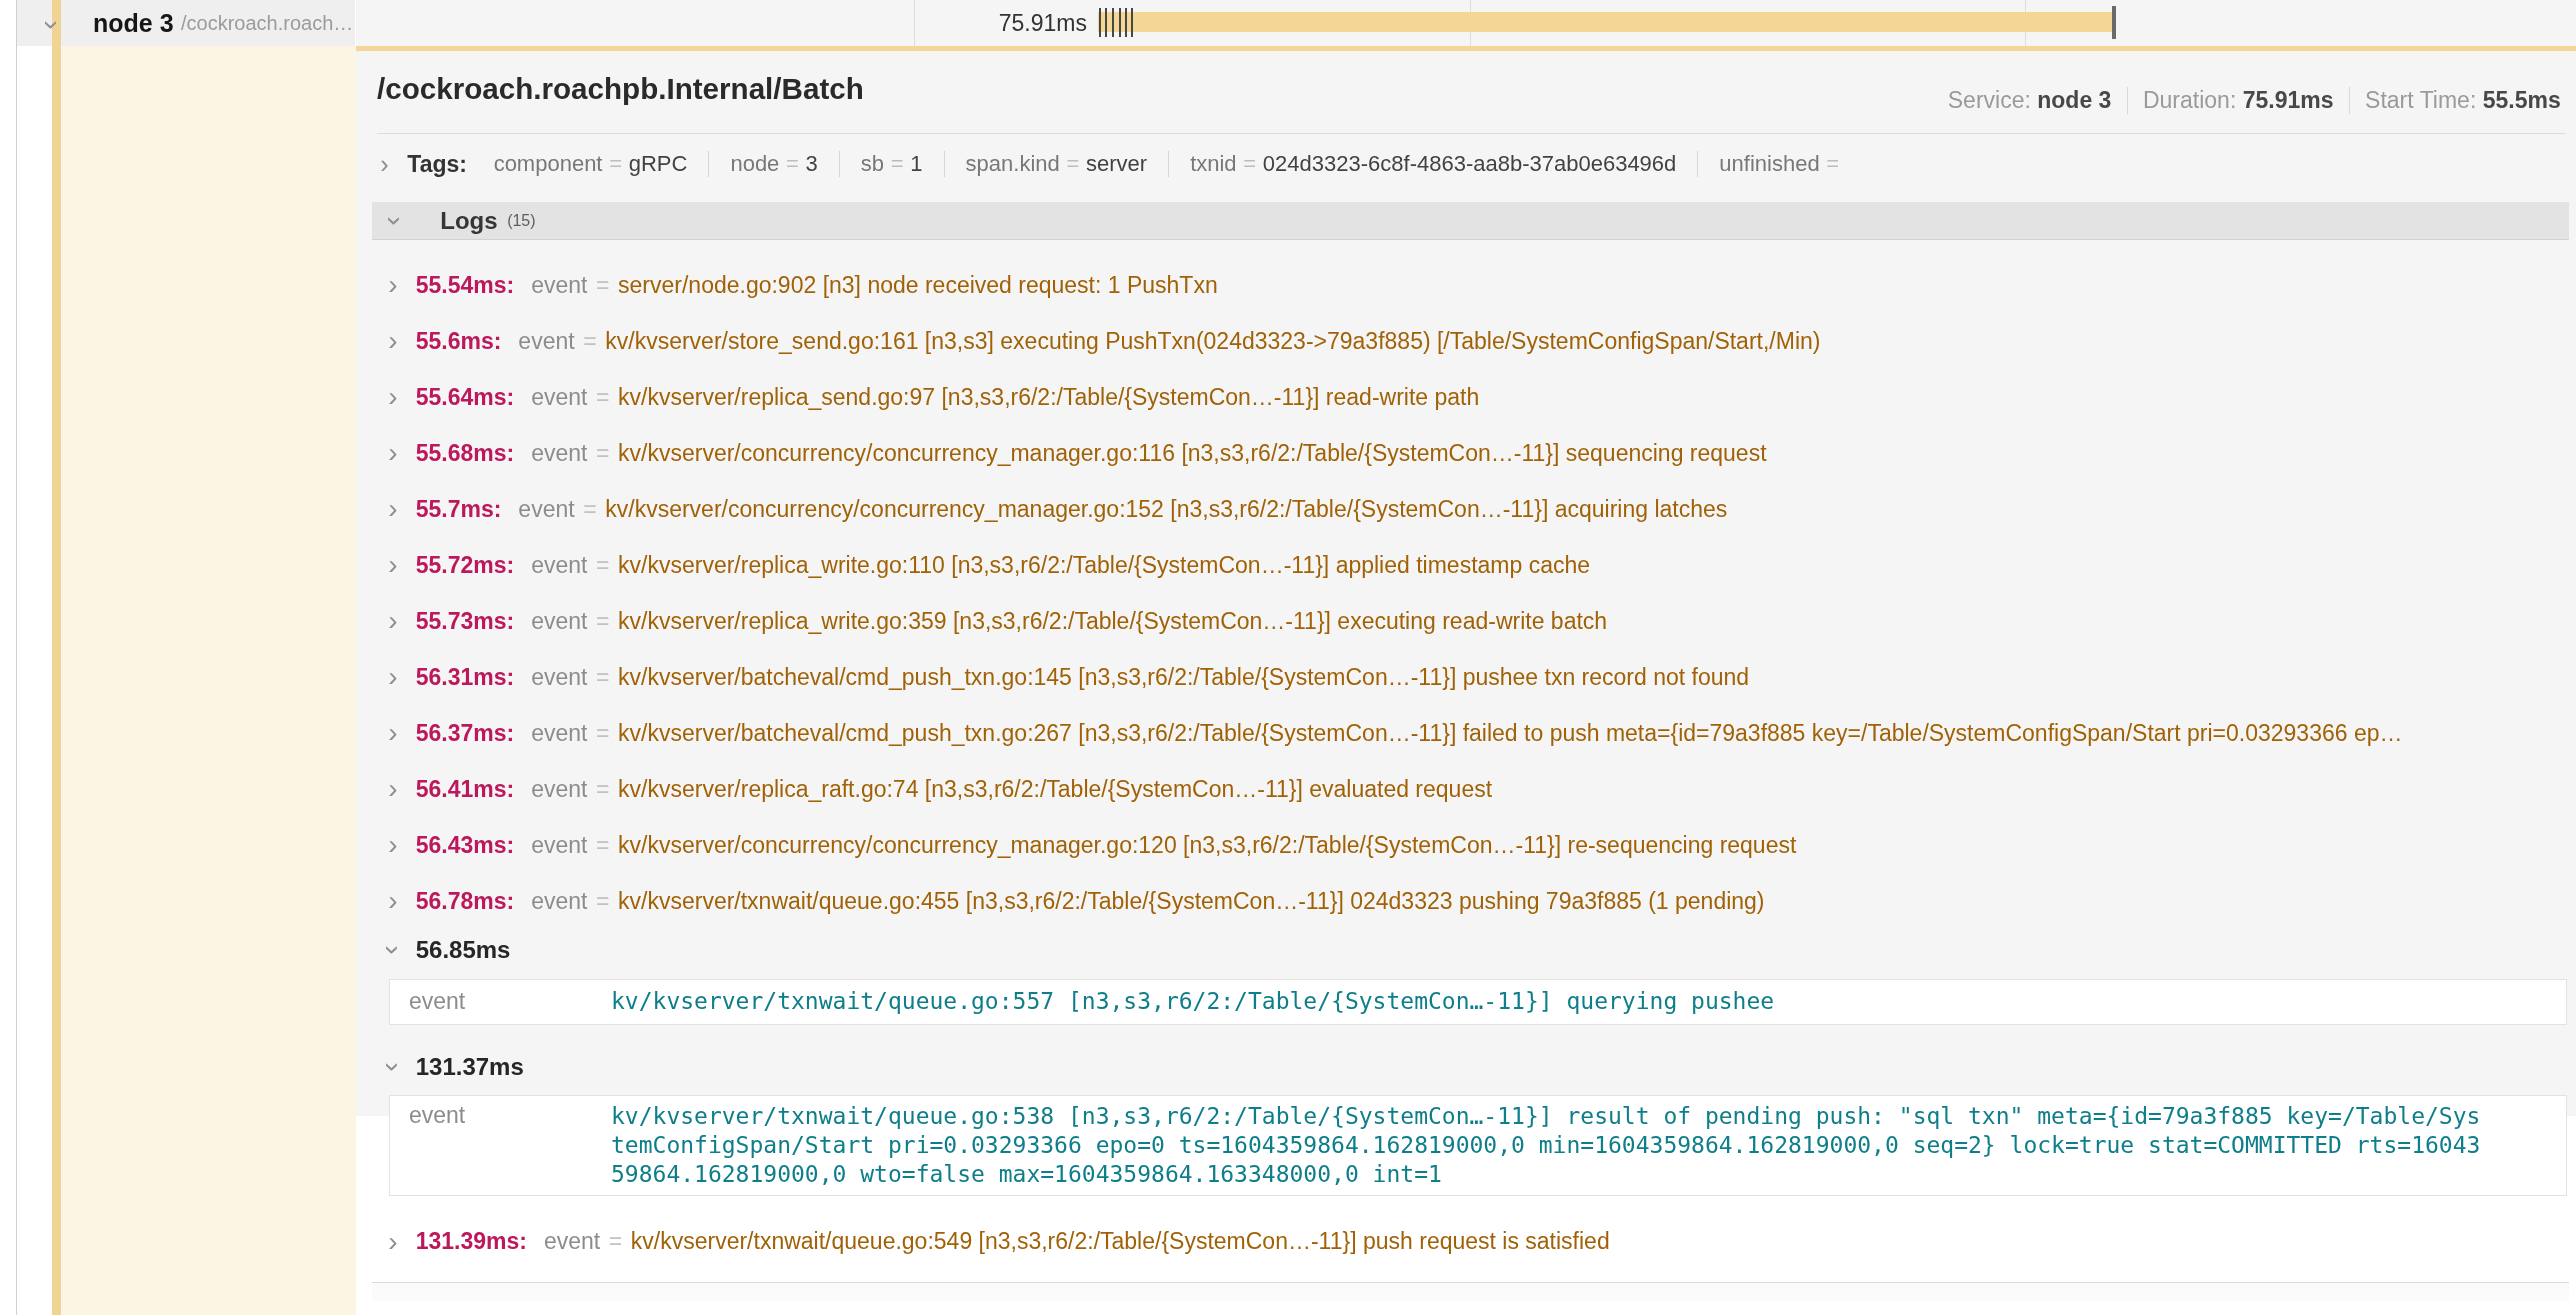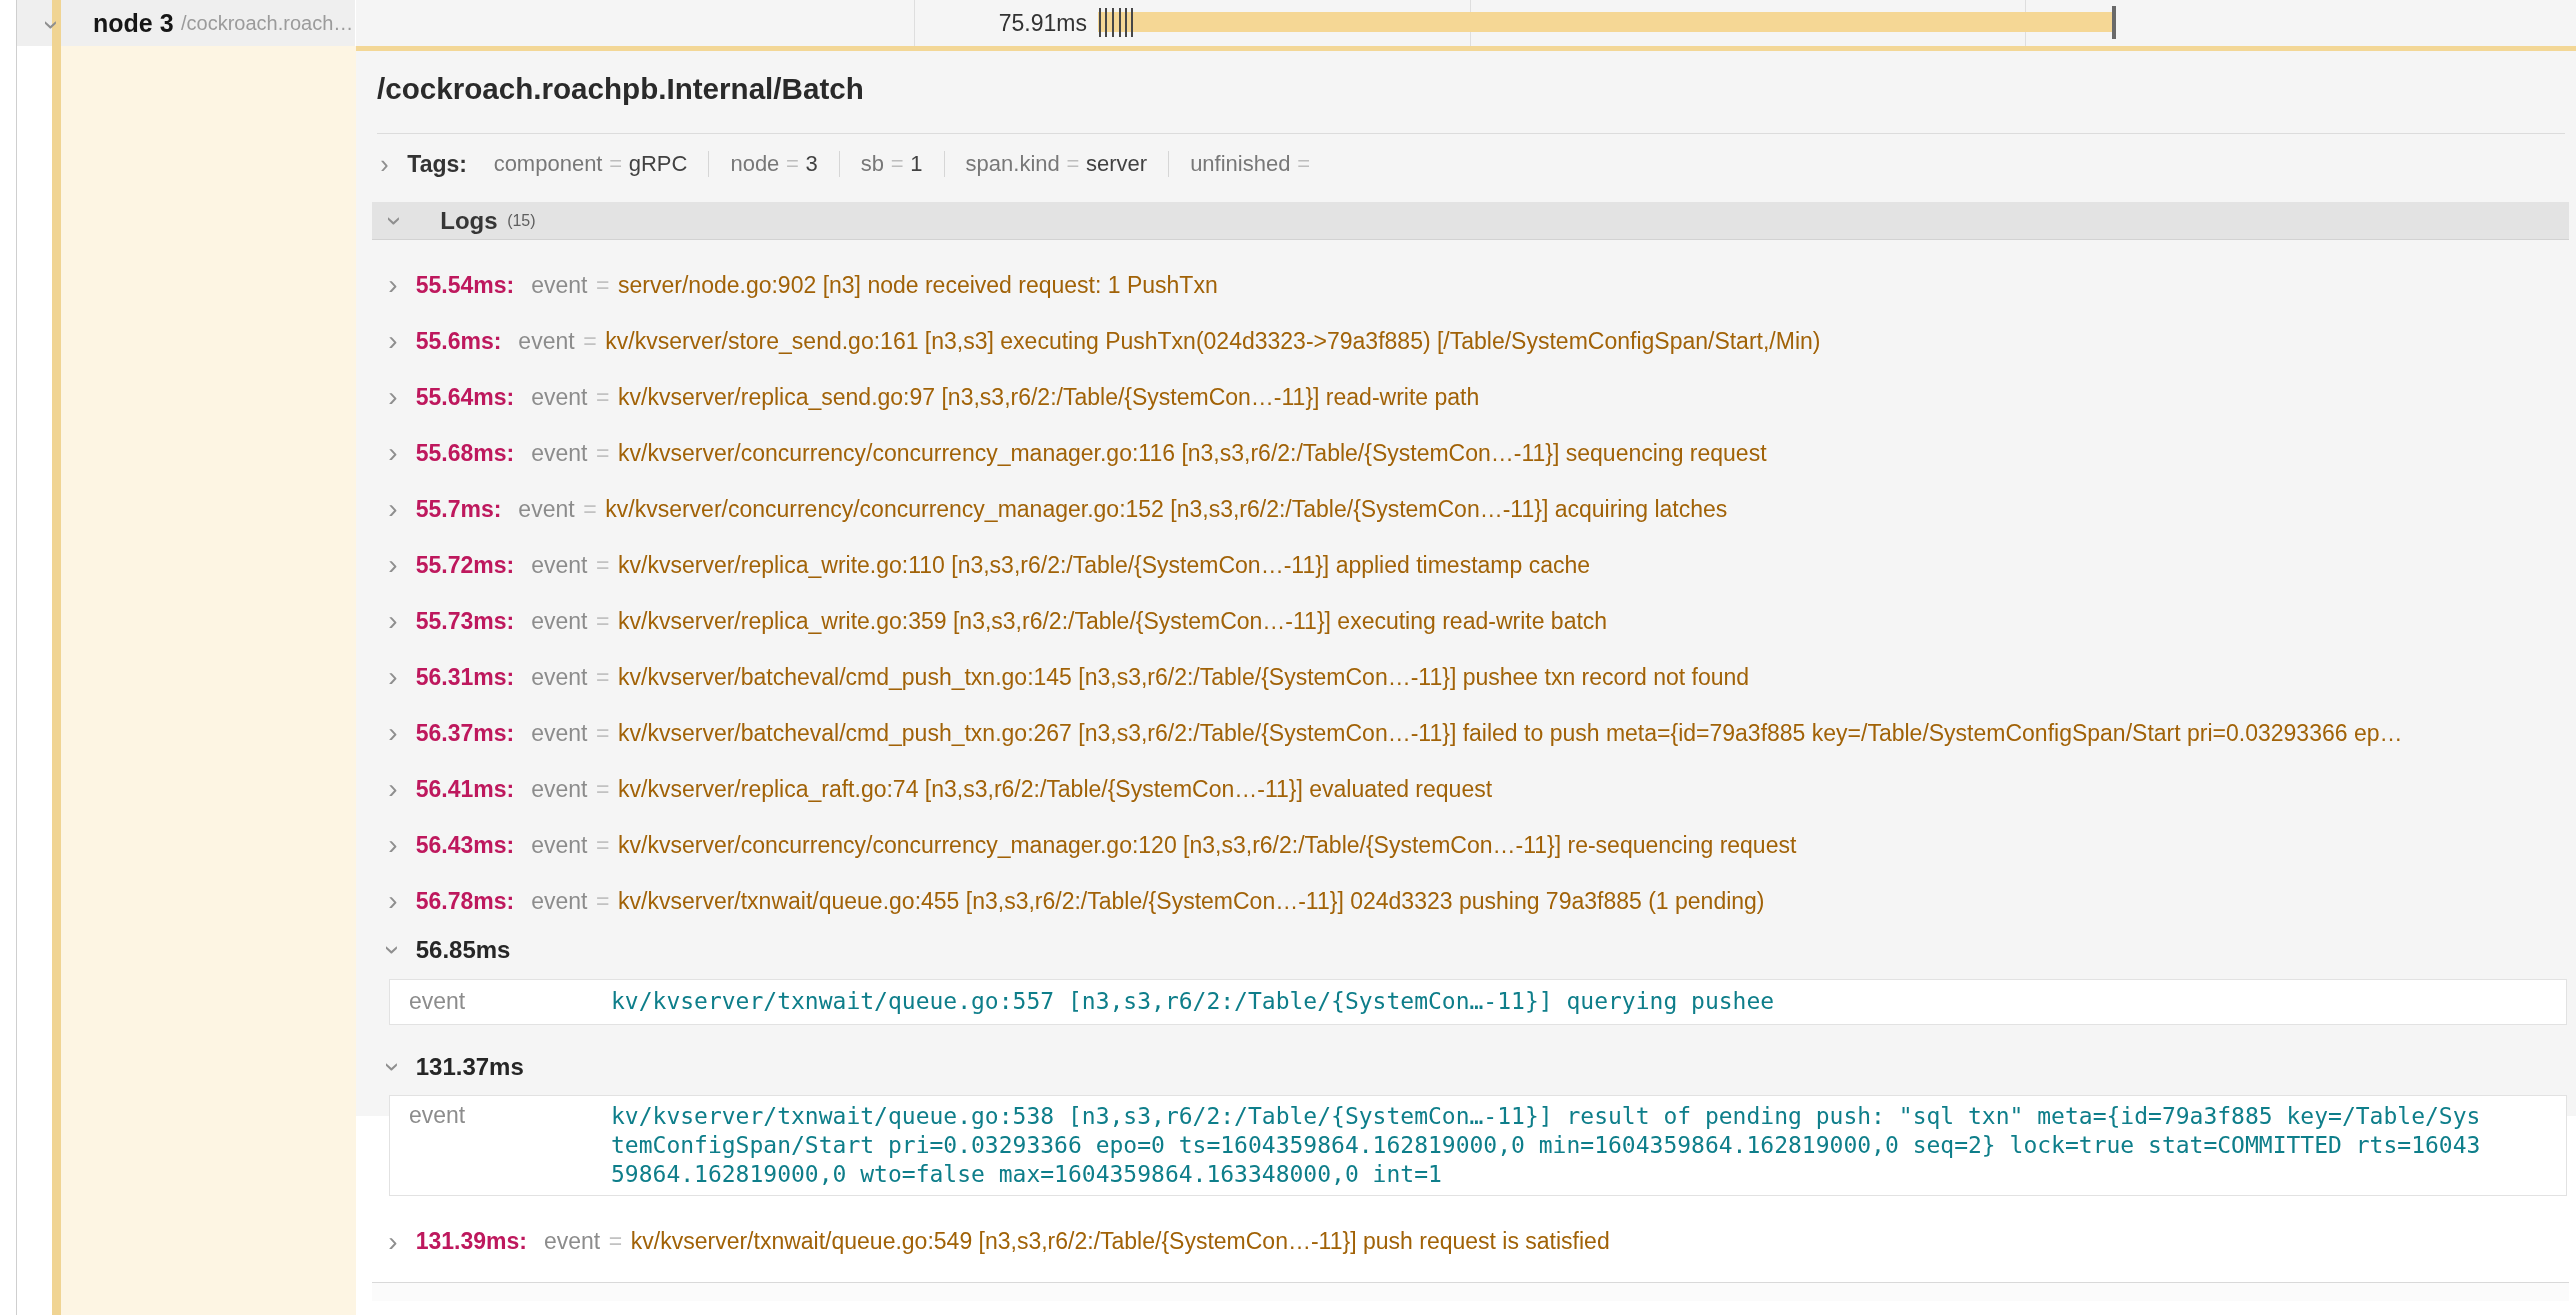--- a/index.html
+++ b/index.html
@@ -108,30 +108,43 @@
   <div class="tick" style="left:763px"></div>
   <div class="tick" style="left:769px"></div>
   <div class="tick" style="left:775px"></div>
   <div class="end-tick"></div>
 </div>
 
 <div class="panel">
 
   <div class="title">/cockroach.roachpb.Internal/Batch</div>
 
+  <div class="hdr-right">
+    <span class="hdr-seg">
+      <span class="hdr-lab">Service:</span>
+      <span class="hdr-val">node 3</span>
+    </span><span class="hdr-seg">
+      <span class="hdr-lab">Duration:</span>
+      <span class="hdr-val">75.91ms</span>
+    </span><span class="hdr-seg">
+      <span class="hdr-lab">Start Time:</span>
+      <span class="hdr-val">55.5ms</span>
+    </span>
+  </div>
 
   <div class="title-divider"></div>
 
   <div class="tags-row">
     <span class="chev sm">›</span>
     <span class="tags-label">Tags:</span>
     <span class="tag"><span class="tk">component</span><span class="teq">=</span><span class="tv">gRPC</span></span>
     <span class="tag"><span class="tk">node</span><span class="teq">=</span><span class="tv">3</span></span>
     <span class="tag"><span class="tk">sb</span><span class="teq">=</span><span class="tv">1</span></span>
     <span class="tag"><span class="tk">span.kind</span><span class="teq">=</span><span class="tv">server</span></span>
+    <span class="tag"><span class="tk">txnid</span><span class="teq">=</span><span class="tv">024d3323-6c8f-4863-aa8b-37ab0e63496d</span></span>
     <span class="tag"><span class="tk">unfinished</span><span class="teq">=</span><span class="tv"></span></span>
   </div>
 
   <div class="logs-band">
     <span class="chev d" style="margin-left:13.3px">›</span>
     <span class="logs-title">Logs</span>
     <span class="logs-count">(15)</span>
   </div>
 
   <div class="rows">

